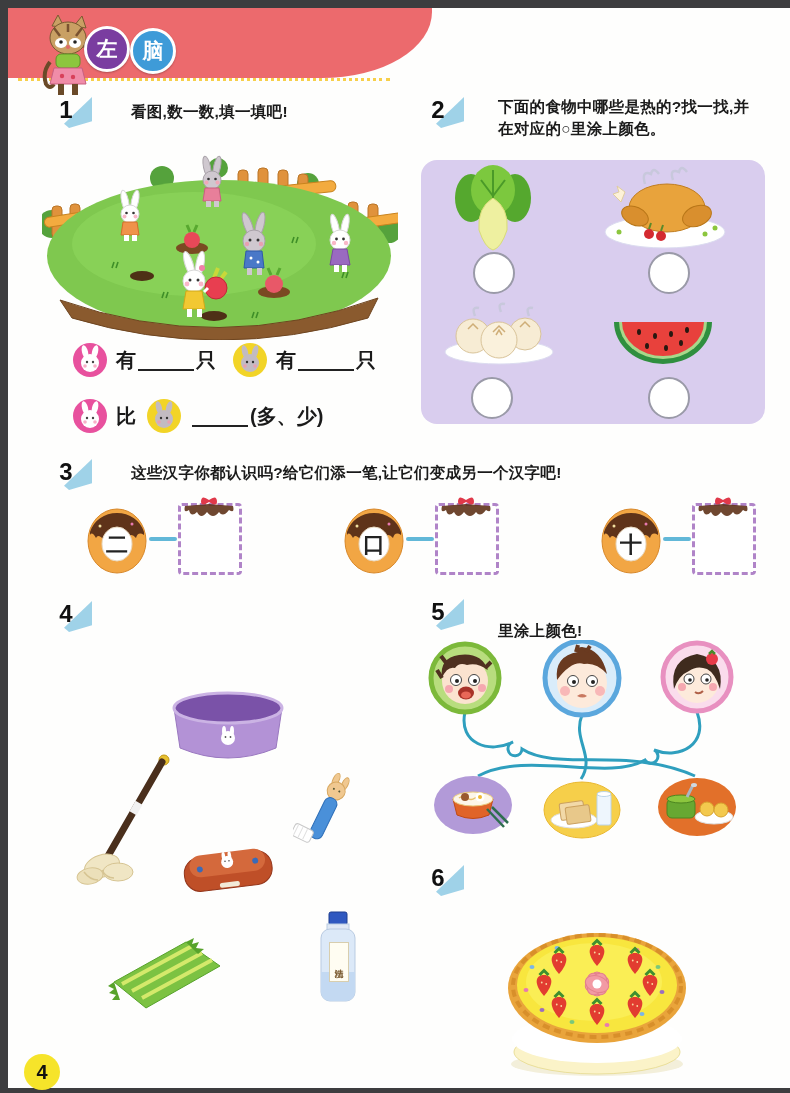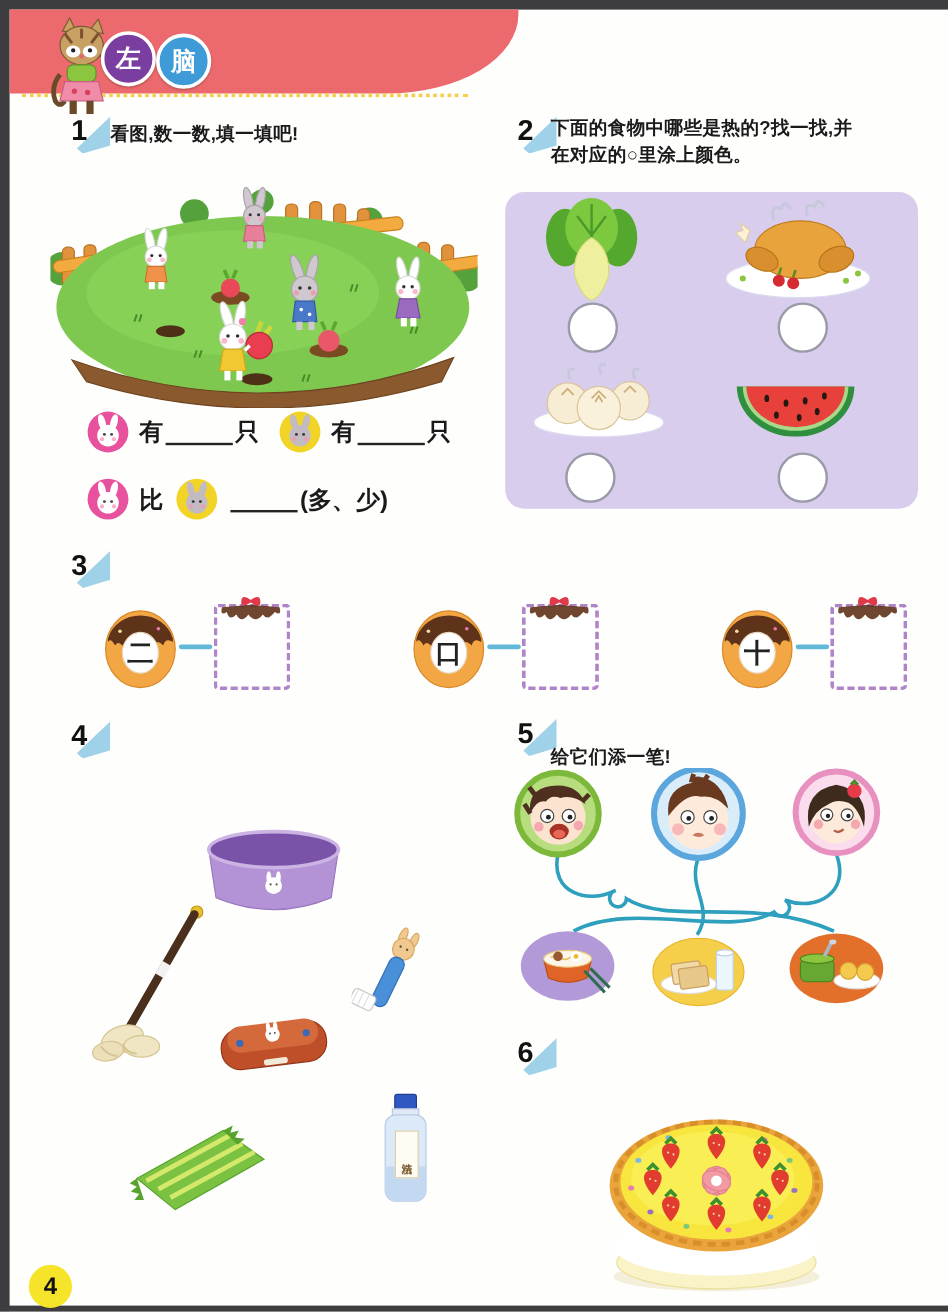--- a/index.html
+++ b/index.html
@@ -20,21 +20,21 @@
   .badge-left{left:84px;top:26px;background:#7a3da0;}
   .badge-right{left:130px;top:28px;background:#3e9bd8;}
   .cat{position:absolute;left:40px;top:14px;}
 
   
   .xnum{position:absolute;width:42px;height:36px;}
   .xnum .flag{position:absolute;left:12px;top:3px;width:28px;height:31px;background:#9fd2e8;
           clip-path:polygon(100% 0,100% 78%,18% 100%,0 86%);}
   .xnum .n{position:absolute;left:2px;top:2px;width:24px;text-align:center;font-size:24px;font-weight:bold;
           color:#111;z-index:2;}
-  .ex-title{position:absolute;font-size:15.5px;font-weight:bold;letter-spacing:.3px;white-space:nowrap;}
+  .ex-title{position:absolute;font-size:15.5px;font-weight:bold;letter-spacing:.3px;white-space:nowrap;padding-left:39px;}
 
   
   .fill-row{position:absolute;display:flex;align-items:center;font-size:20px;font-weight:bold;}
   .bunny-chip{width:36px;height:36px;border-radius:50%;display:inline-block;margin:0 8px 0 0;flex:0 0 auto;}
   .blank{display:inline-block;width:56px;height:20px;border-bottom:2.5px solid #222;margin:0 2px;}
 
   
   .food-panel{position:absolute;left:421px;top:160px;width:344px;height:264px;background:#d9cdee;border-radius:16px;}
   .paint-circle{position:absolute;width:38px;height:38px;border-radius:50%;background:#fff;border:2px solid #9a9aa8;}
   .food{position:absolute;}
@@ -338,20 +338,21 @@
       </g>
     </svg>
     <div class="paint-circle" style="left:50px;top:217px"></div>
     <div class="paint-circle" style="left:227px;top:217px"></div>
   </div>
 
   <div class="xnum" style="left:52px;top:456px">
     <div class="flag"></div>
     <div class="n">3</div>
   </div>
+  <div class="ex-title" style="left:92px;top:463px">这些汉字你都认识吗?给它们添一笔,让它们变成另一个汉字吧!</div>
 
   <div class="donut-pair" style="left:86px">
     <svg class="donut" viewBox="0 0 62 74">
       <ellipse cx="31" cy="39" rx="29" ry="32" fill="#f2a644" stroke="#d8882a"></ellipse>
       <path d="M4,30 A28,26 0 0 1 58,30 L58,33 Q52,29 50,36 Q44,29 42,38 Q36,31 34,40 Q28,33 26,40 Q20,33 18,38 Q12,31 10,36 Q6,29 4,33 Z" fill="#5f3319"></path>
       <circle cx="14" cy="24" r="1.5" fill="#f2e0a0"></circle>
         <circle cx="46" cy="22" r="1.5" fill="#e87ab0"></circle>
       <ellipse cx="31" cy="42" rx="15" ry="17" fill="#fff" stroke="#e8d8c0"></ellipse>
       <text x="31" y="50" text-anchor="middle" font-size="22" font-weight="bold" fill="#222">二</text>
     </svg>
@@ -465,21 +466,21 @@
       <rect x="6" y="19" width="34" height="72" rx="9" fill="#dce9f8" stroke="#b9cbe2"></rect>
       <path d="M6,62 h34 v20 a9,9 0 0 1 -9,9 h-16 a9,9 0 0 1 -9,-9 Z" fill="#c3d9f2"></path>
     </svg>
     <div class="bottle-label">洗洁精</div>
   </div>
 
   <div class="xnum" style="left:424px;top:596px">
     <div class="flag"></div>
     <div class="n">5</div>
   </div>
-  <div class="ex-title" style="left:459px;top:621px">给它们添一笔!</div>
+  <div class="ex-title" style="left:459px;top:621px">里涂上颜色!</div>
 
   <svg style="position:absolute;left:418px;top:640px" width="362" height="216" viewBox="0 0 362 216">
 
     <g fill="none" stroke="#2f9fbe" stroke-width="3">
       <path d="M47,72 C40,104 72,114 95,102 A7,7 0 1 0 104,109 C140,132 210,106 277,136"></path>
       <path d="M164,75 C154,100 178,116 163,139"></path>
       <path d="M279,72 C291,104 262,120 236,110 A7,7 0 1 1 227,120 C190,142 108,110 60,136"></path>
     </g>
 
     <g transform="translate(47,38)">

